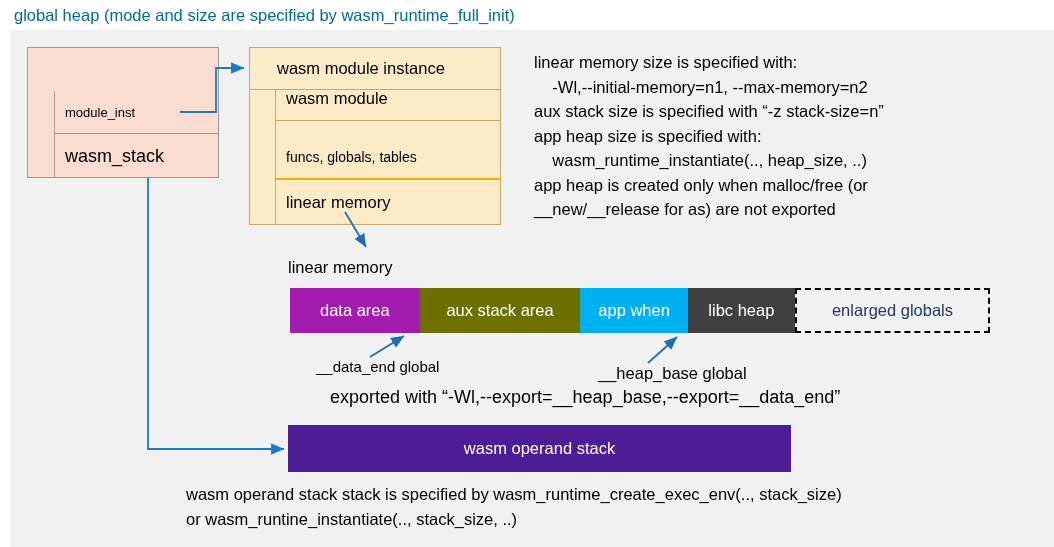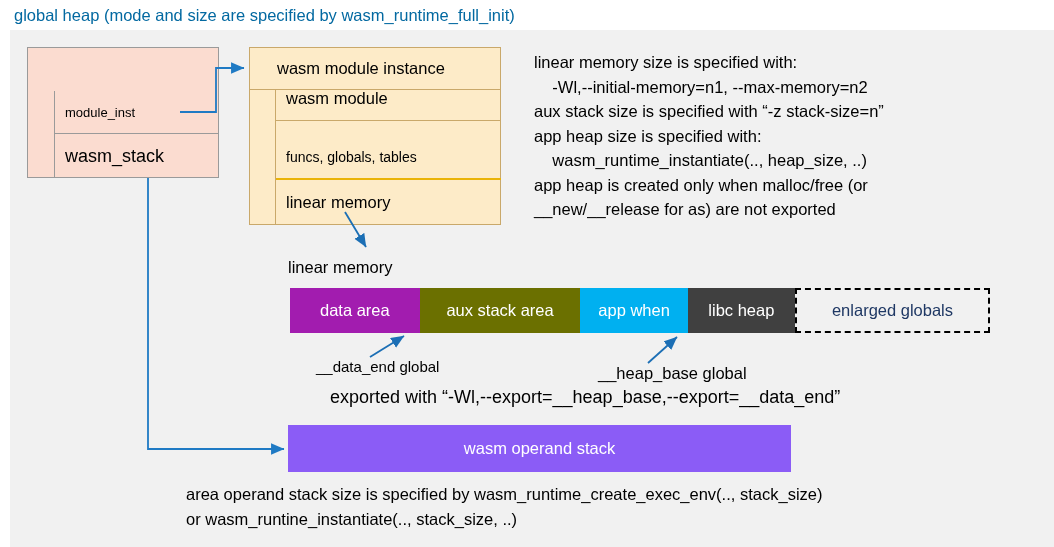--- a/index.html
+++ b/index.html
@@ -172,21 +172,21 @@
     left: 302px; top: 387px;
     font-size: 18px;
     white-space: nowrap;
     margin-left: 28px;
   }
 
   
   #opstack-box {
     left: 288px; top: 425px;
     width: 503px; height: 47px;
-    background: #8b5cf6;
+    background: #4c1d95;
     display: flex; align-items: center; justify-content: center;
     color: #ffffff;
     font-size: 16.5px;
   }
 
   
   #bottom-note {
     left: 186px; top: 482px;
     width: 860px;
     font-size: 16.5px;
@@ -238,21 +238,21 @@
     <div class="seg" id="seg-appheap" style="width:110px;background:#00b0f0;">app when</div>
     <div class="seg" id="seg-libcheap" style="width:110px;background:#404040;">libc heap</div>
     <div class="seg" id="seg-enlarged" style="width:200px;">enlarged globals</div>
   </div>
 
   <div class="abs" id="ann-data-end">__data_end global</div>
   <div class="abs" id="ann-heap-base">__heap_base global</div>
   <div class="abs" id="ann-exported">exported with “-Wl,--export=__heap_base,--export=__data_end”</div>
 
   <div class="abs" id="opstack-box">wasm operand stack</div>
-  <div class="abs" id="bottom-note">area operand stack size is specified by wasm_runtime_create_exec_env(.., stack_size)
+  <div class="abs" id="bottom-note">wasm operand stack stack is specified by wasm_runtime_create_exec_env(.., stack_size)
 or wasm_runtine_instantiate(.., stack_size, ..)</div>
 
   <svg class="abs" id="connectors" viewBox="0 0 1054 547">
     <defs>
       <marker id="arw" markerWidth="9" markerHeight="9" refX="7.2" refY="3.2" orient="auto">
         <path d="M0,0 L7.4,3.2 L0,6.4 z" fill="#1f7ac4"></path>
       </marker>
       <marker id="arw2" markerWidth="9" markerHeight="9" refX="7.2" refY="3.2" orient="auto">
         <path d="M0,0 L7.4,3.2 L0,6.4 z" fill="#1c6fb5"></path>
       </marker>

